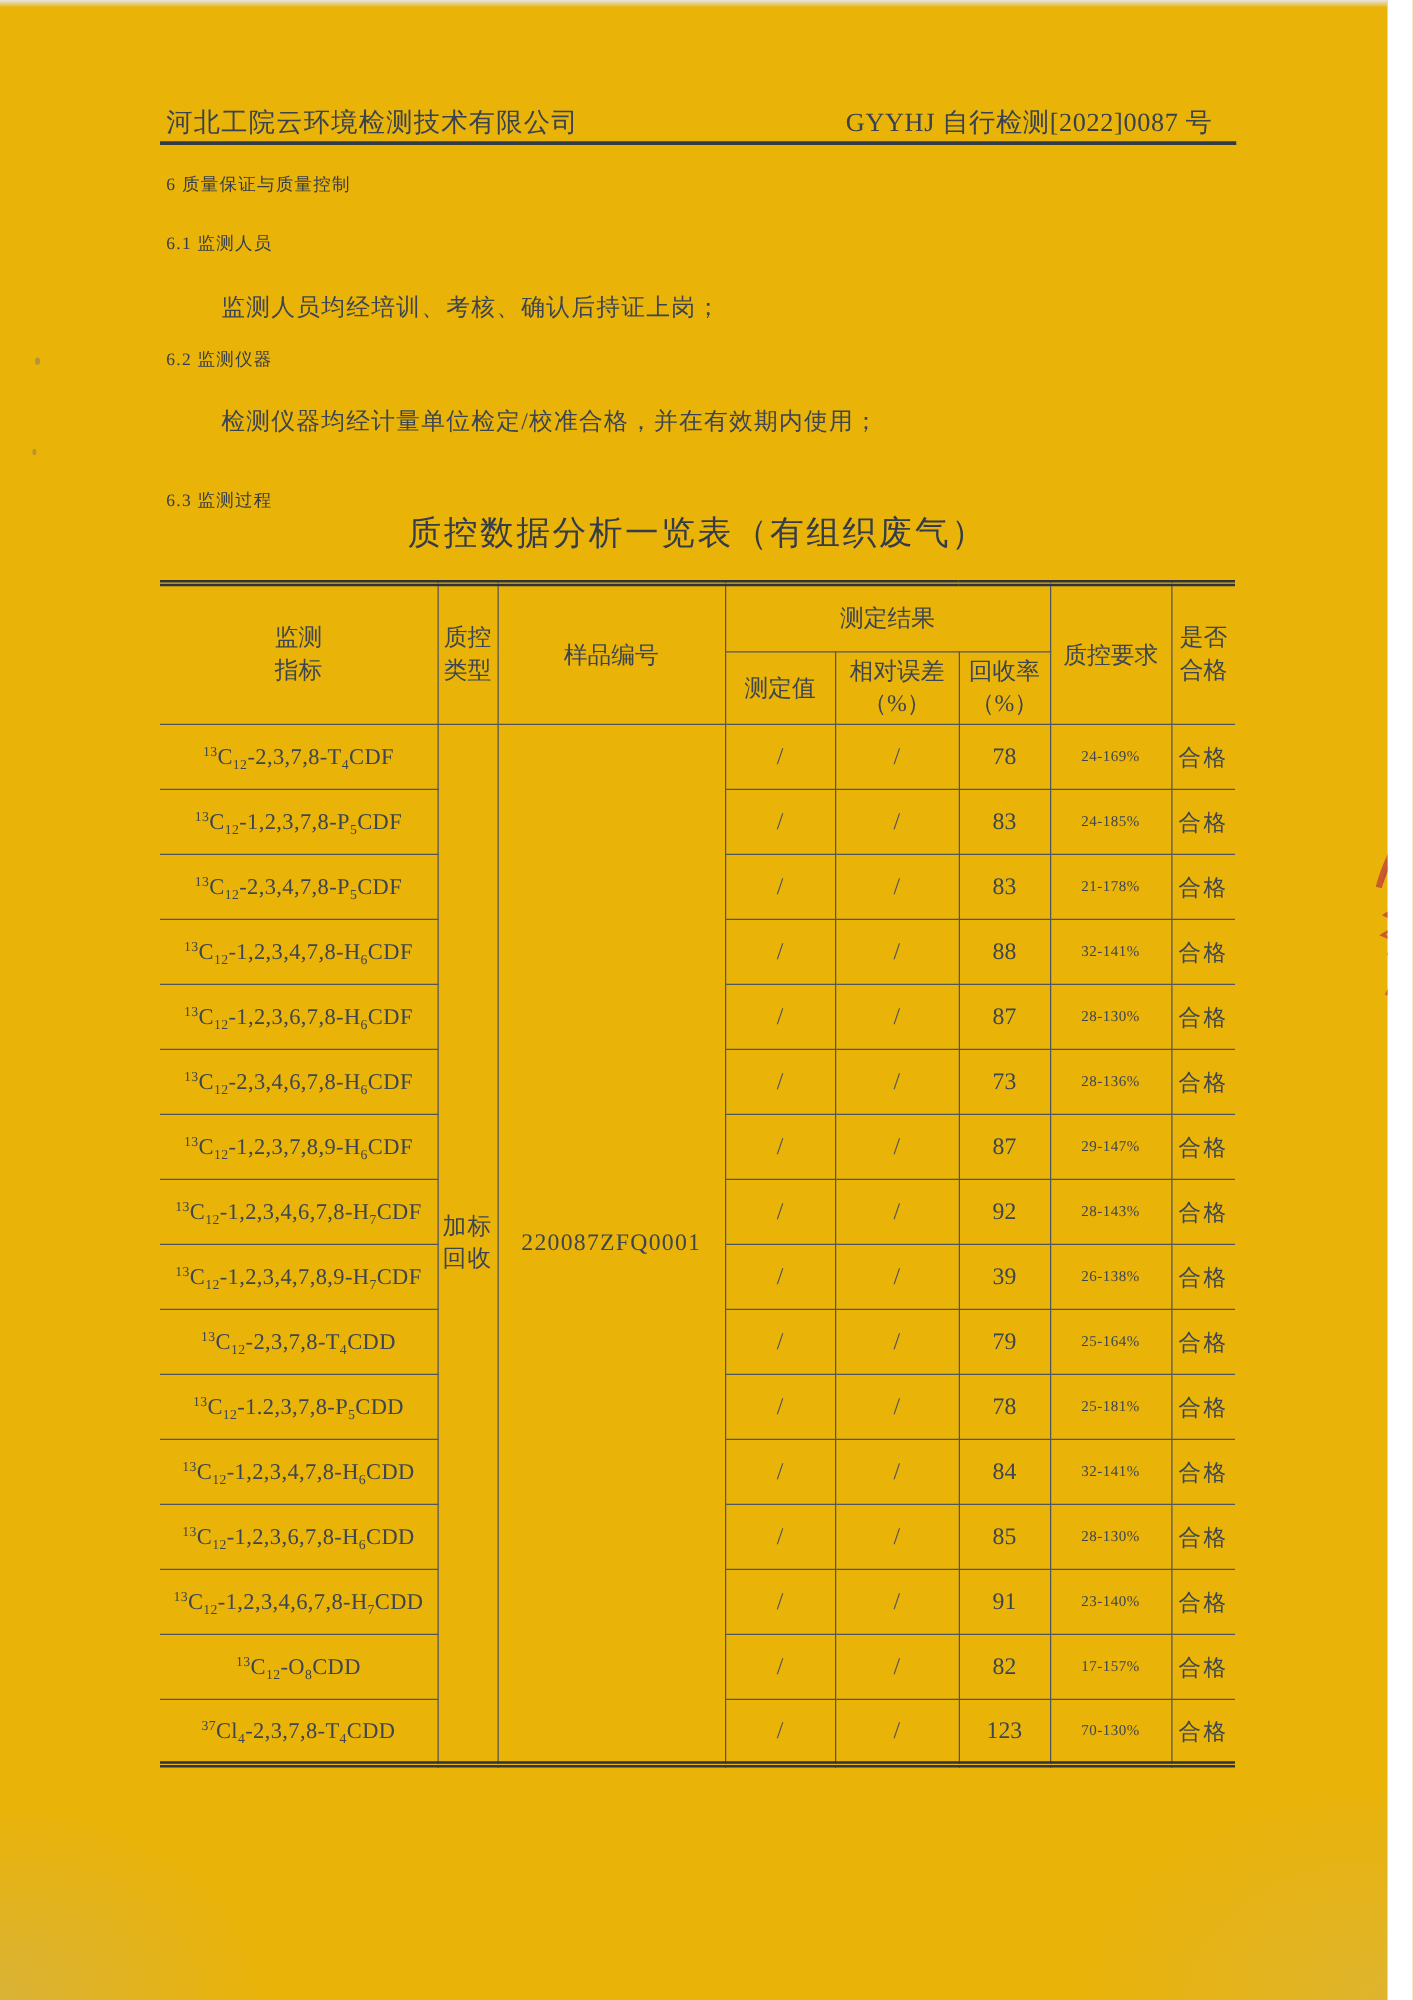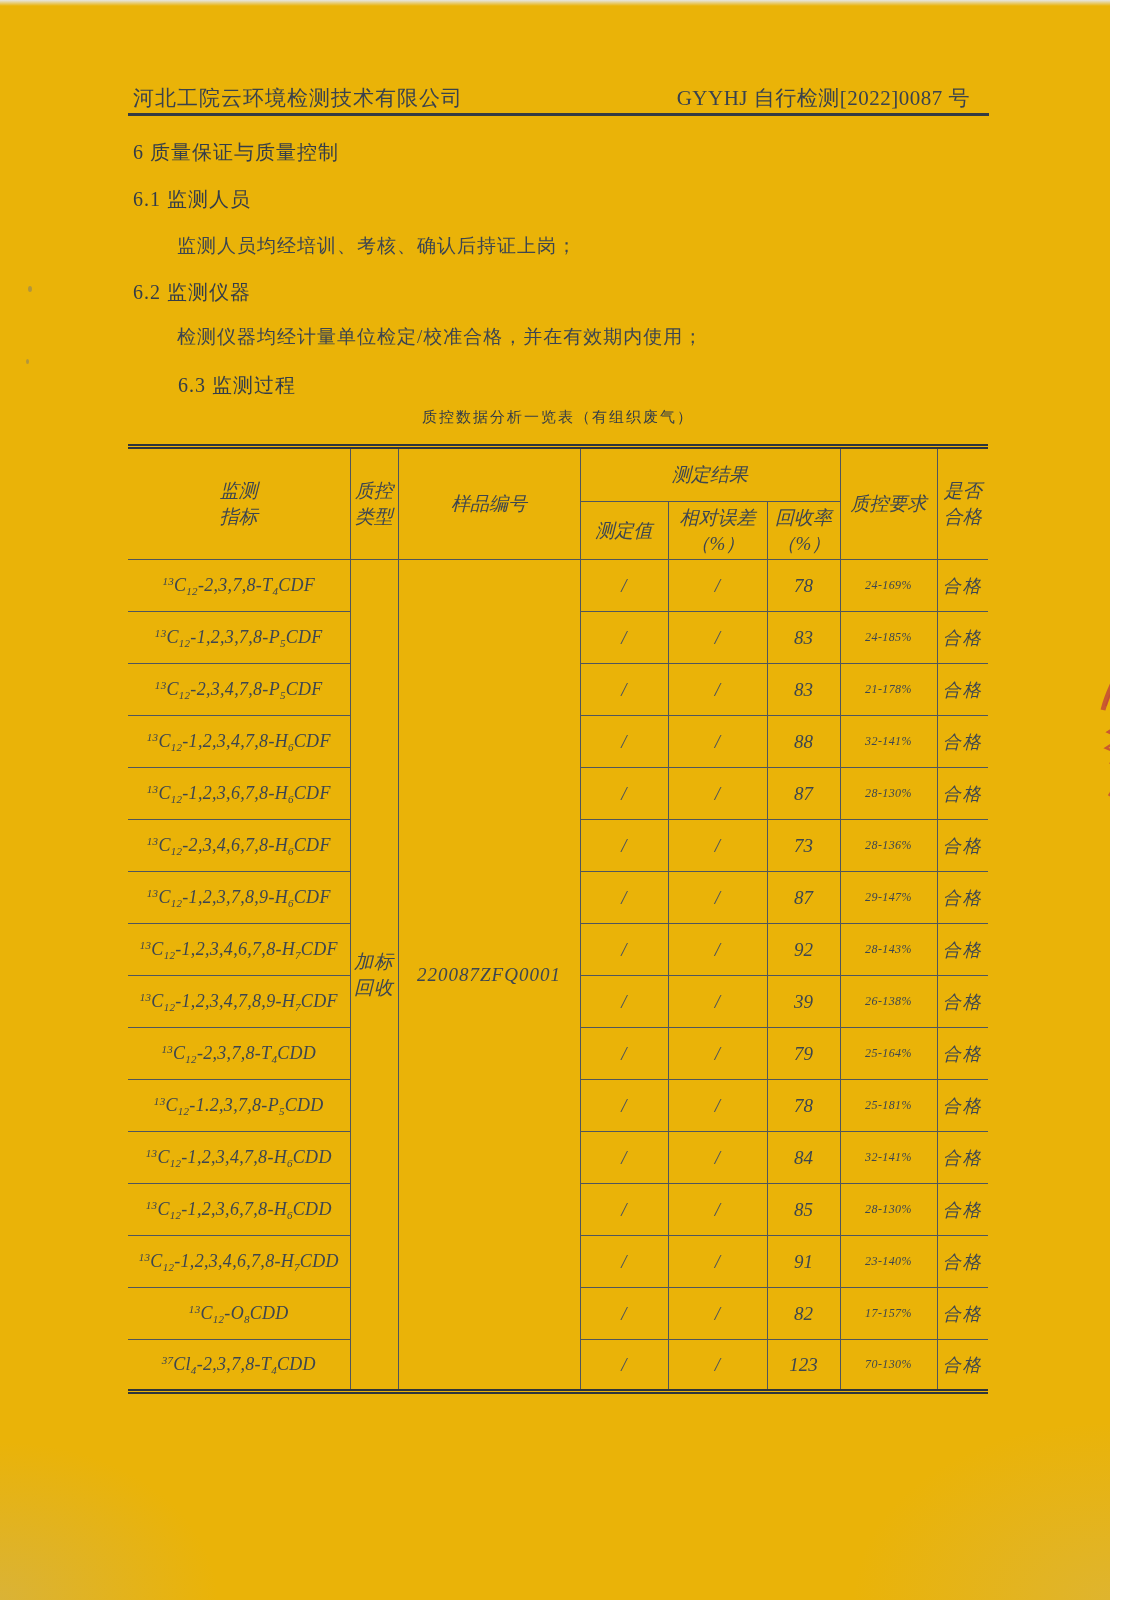--- a/index.html
+++ b/index.html
@@ -23,38 +23,38 @@
   .speck{position:absolute;border-radius:50%;background:rgba(110,116,124,.45);}
   .speck1{left:28px;top:286px;width:4px;height:6px;}
   .speck2{left:26px;top:359px;width:3px;height:5px;}
 
   
   .company{position:absolute;left:133px;top:84px;font-size:21px;letter-spacing:1px;color:#39424e;}
   .docnum{position:absolute;right:140px;top:84px;font-size:21px;letter-spacing:.5px;color:#39424e;}
   .header-rule{position:absolute;left:128px;top:113px;width:861px;height:3px;background:#343b43;}
 
   
-  .sec{position:absolute;left:133px;font-size:20px;color:#343d49;letter-spacing:1px;}
+  .sec{position:absolute;left:133px;font-size:14px;color:#343d49;letter-spacing:1px;}
   .h6   {top:139px;}
   .h6-1 {top:186px;}
   .h6-2 {top:279px;}
-  .h6-3 {top:372px;margin-left:45px;}
+  .h6-3 {top:392px;}
   .para{position:absolute;left:177px;font-size:19px;color:#3c4551;letter-spacing:1px;}
   .p6-1{top:233px;}
   .p6-2{top:324px;}
 
   .tbl-title{position:absolute;left:128px;top:408px;width:860px;
-    text-align:center;font-size:15px;letter-spacing:2px;color:#333c48;}
+    text-align:center;font-size:27px;letter-spacing:2px;color:#333c48;}
 
   
   .qc-table{
-    position:absolute;left:128px;top:444px;width:860px;
+    position:absolute;left:128px;top:464px;width:860px;
     border-collapse:collapse;table-layout:fixed;
     border-top:5px double #2f353c;border-bottom:5px double #2f353c;
-    font-size:19px;color:#3d4650;font-style:italic;
+    font-size:19px;color:#3d4650;
   }
   .qc-table th,.qc-table td{
     border:1.5px solid #51565c;
     font-weight:normal;text-align:center;vertical-align:middle;
     padding:2px 2px;overflow:hidden;
   }
   .qc-table tr>*:first-child{border-left:none;}
   .qc-table tr>*:last-child{border-right:none;}
   .qc-table thead tr:first-child th{height:48px;}
   .qc-table thead tr:last-child th{height:53px;}

